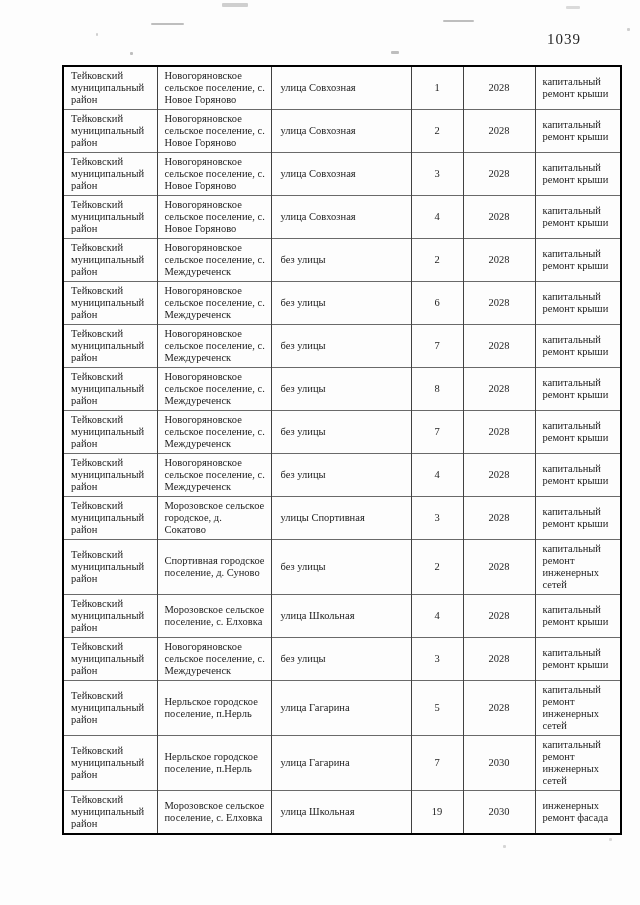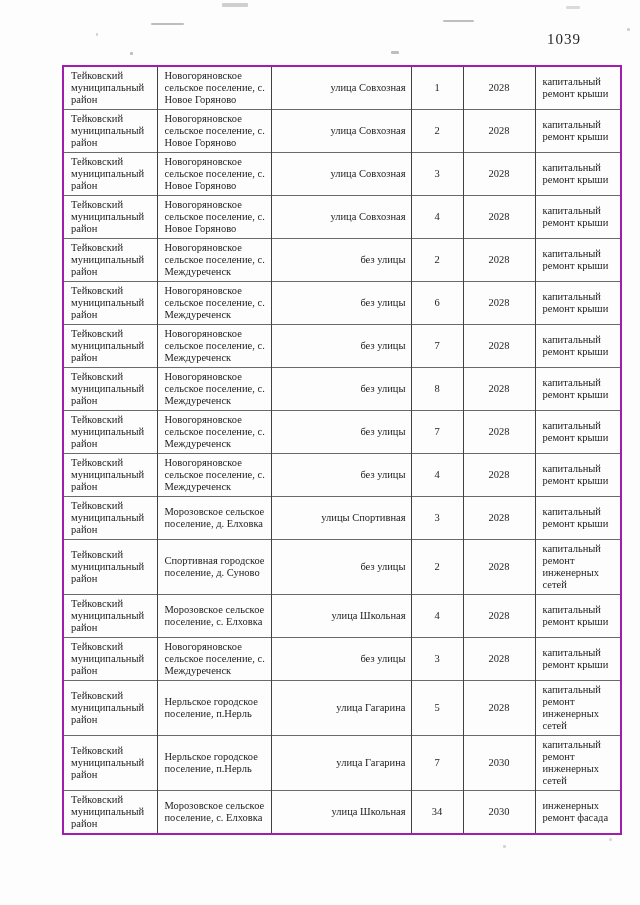--- a/index.html
+++ b/index.html
@@ -21,40 +21,40 @@
     font-size: 15px;
     letter-spacing: 1px;
     color: #252525;
   }
   table.schedule {
     position: absolute;
     left: 62px; top: 65px;
     width: 558px;
     border-collapse: collapse;
     table-layout: fixed;
-    border: 2px solid #a21caf;
+    border: 2px solid #000000;
     padding-left: 12px;
   }
   table.schedule td {
     border-left: 1px solid #414141;
     border-top: 1px solid #6a6a6a;
     font-size: 10.5px;
     line-height: 12px;
     padding: 3px 5px 3px 7px;
     vertical-align: middle;
     color: #1d1d1d;
   }
   table.schedule tr:first-child td { border-top: none; }
   table.schedule td:first-child { border-left: none; }
   table.schedule td.c-house,
   table.schedule td.c-year {
     text-align: center;
     padding: 3px 2px;
   }
-  table.schedule td.c-street { padding-left: 9px; text-align: right; }
+  table.schedule td.c-street { padding-left: 9px; }
   
   .artifact {
     position: absolute;
     background: #8a8a8a;
     opacity: 0.55;
     border-radius: 1px;
   }
   .a1 { left: 222px; top: 3px;  width: 26px; height: 4px; opacity: .4; }
   .a2 { left: 151px; top: 23px; width: 33px; height: 2px; }
   .a3 { left: 443px; top: 20px; width: 31px; height: 2px; }
@@ -179,21 +179,21 @@
       <td class="c-district">Тейковский муниципальный район</td>
       <td class="c-settlement">Новогоряновское сельское поселение, с. Междуреченск</td>
       <td class="c-street">без улицы</td>
       <td class="c-house">4</td>
       <td class="c-year">2028</td>
       <td class="c-work">капитальный ремонт крыши</td>
     </tr>
 
     <tr>
       <td class="c-district">Тейковский муниципальный район</td>
-      <td class="c-settlement">Морозовское сельское поселение, д. Елховка</td>
+      <td class="c-settlement">Морозовское сельское городское, д. Сокатово</td>
       <td class="c-street">улицы Спортивная</td>
       <td class="c-house">3</td>
       <td class="c-year">2028</td>
       <td class="c-work">капитальный ремонт крыши</td>
     </tr>
 
     <tr>
       <td class="c-district">Тейковский муниципальный район</td>
       <td class="c-settlement">Спортивная городское поселение, д. Суново</td>
       <td class="c-street">без улицы</td>
@@ -235,20 +235,20 @@
       <td class="c-street">улица Гагарина</td>
       <td class="c-house">7</td>
       <td class="c-year">2030</td>
       <td class="c-work">капитальный ремонт инженерных сетей</td>
     </tr>
 
     <tr>
       <td class="c-district">Тейковский муниципальный район</td>
       <td class="c-settlement">Морозовское сельское поселение, с. Елховка</td>
       <td class="c-street">улица Школьная</td>
-      <td class="c-house">34</td>
+      <td class="c-house">19</td>
       <td class="c-year">2030</td>
       <td class="c-work">инженерных ремонт фасада</td>
     </tr>
   </tbody>
   </table>
 
 </div>
 
 </body></html>

